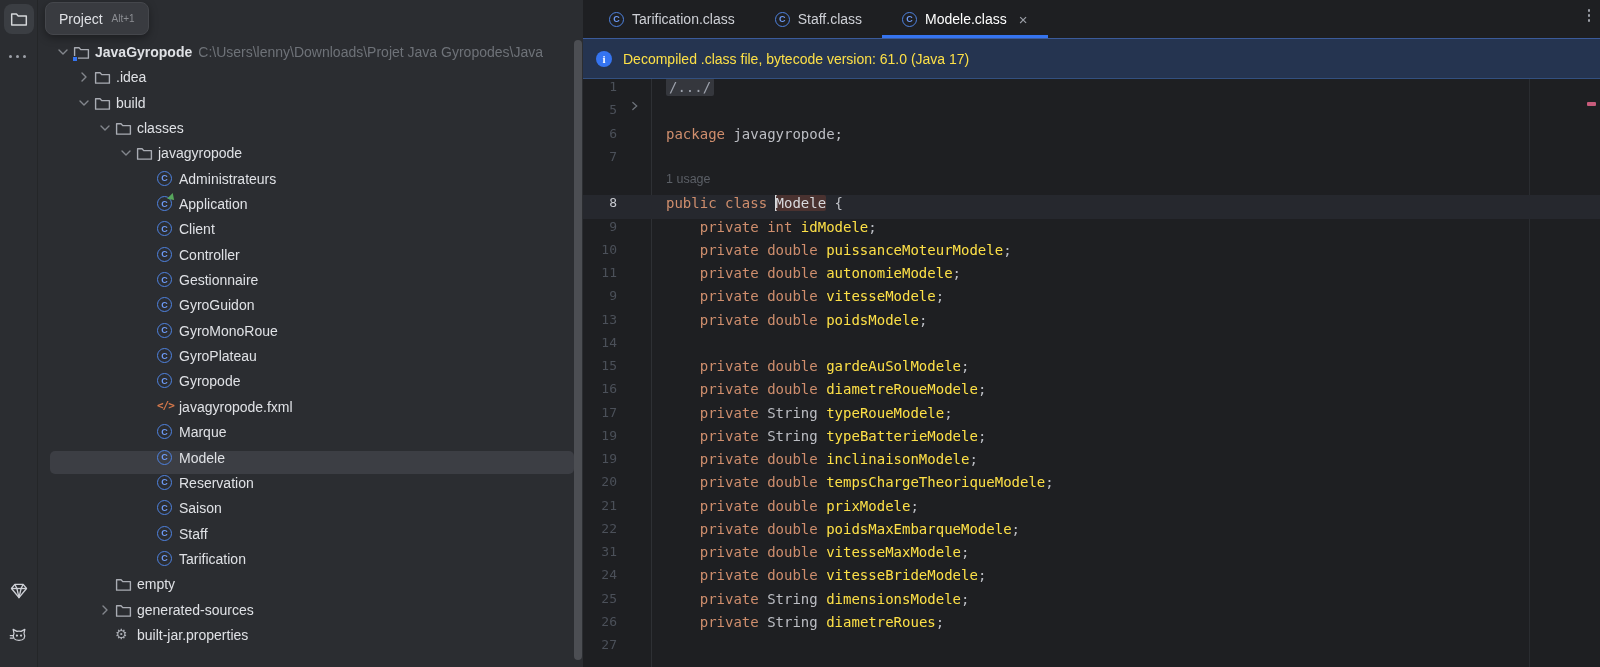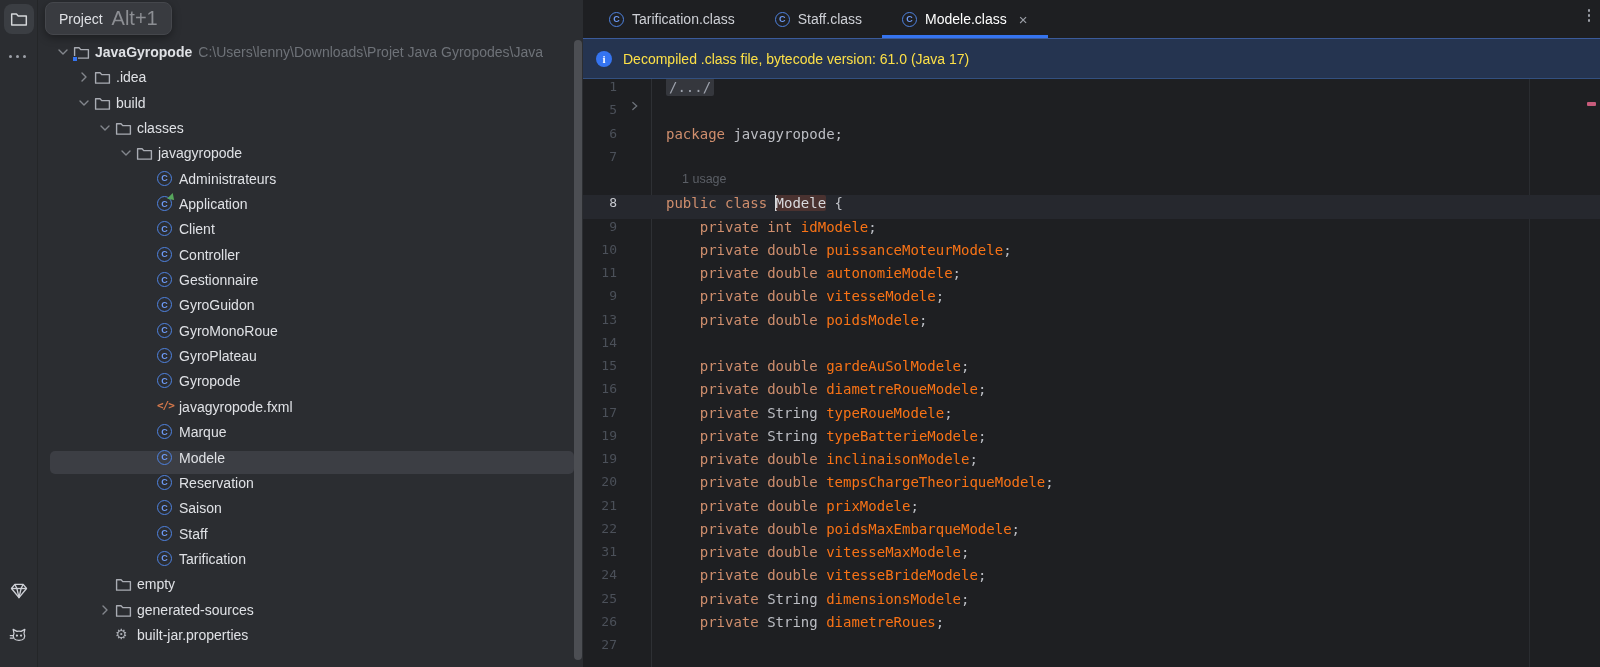--- a/index.html
+++ b/index.html
@@ -18,21 +18,21 @@
 
   
   .panel { position:absolute; left:38px; top:0; width:545px; height:667px;
            background:#2B2D31; overflow:hidden; }
   .panel-scrollbar { position:absolute; right:1px; top:40px; width:8px; height:620px;
                      background:#4C4E53; border-radius:4px; z-index:9; }
   .tooltip { position:absolute; left:7px; top:2px; height:33px; background:#393B40;
              border:1px solid #45474C; border-radius:8px; display:flex; align-items:center;
              gap:9px; padding:0 13px; z-index:10; box-shadow:0 3px 8px rgba(0,0,0,.35); }
   .tooltip .tt-title { color:#DFE1E5; font-size:14px; }
-  .tooltip .tt-key   { color:#8C8E93; font-size:20px; }
+  .tooltip .tt-key   { color:#8C8E93; font-size:10px; }
 
   .tree { position:absolute; left:0; top:44px; right:0; bottom:0; }
   .trow { position:relative; height:25.35px; display:flex; align-items:flex-start;
           white-space:nowrap; font-size:14px; color:#DFE1E5; }
   .trow .selbg { position:absolute; left:12px; right:9px; top:1px; bottom:1px;
                  background:#3C3E44; border-radius:5px; }
   .trow > * { position:relative; }
   .slot-ch { width:21px; display:flex; align-items:center; justify-content:center; flex:none; }
   .slot-ic { width:22px; display:flex; align-items:center; justify-content:flex-start; flex:none; }
   .chev svg { display:block; }
@@ -77,26 +77,26 @@
   .crow { position:relative; display:flex; height:23.25px; line-height:23.25px;
           font:14px "DejaVu Sans Mono",monospace; white-space:pre; }
   .crow.current { background:#26282E; }
   .gn { width:34px; text-align:right; color:#4B5059; font-size:13px; flex:none; }
   .crow.current .gn { color:#C8CAD0; }
   .gf { width:34px; flex:none; position:relative; }
   .gf .fold-arrow { position:absolute; right:9px; top:4px; }
   .ctext { padding-left:15px; }
   .tk-k { color:#CF8E6D; }
   .tk-d { color:#BCBEC4; }
-  .tk-f { color:#f97316; }
+  .tk-f { color:#fde047; }
   .tk-fold { color:#9DA2AC; background:#35373D; padding:1px 3px; border-radius:2px; }
   .tk-hl { color:#D8DADE; background:#4A3230; border-radius:2px; }
   .caret { display:inline-block; width:2px; height:16px; background:#D8DADC;
            vertical-align:-3px; margin:0 -1px; }
-  .usage { color:#5B5F66; font:12.5px "Liberation Sans",sans-serif; padding-left:31px; }
+  .usage { color:#5B5F66; font:12.5px "Liberation Sans",sans-serif; padding-left:15px; }
   .stripe-mark { position:absolute; right:4px; top:23px; width:9px; height:4px;
                  background:#C75B7B; border-radius:1px; }
 </style>
 </head>
 <body>
 
 <div class="stage">
 
   <div class="stripe">
     <div class="stripe-btn active" style="top:4px;">

